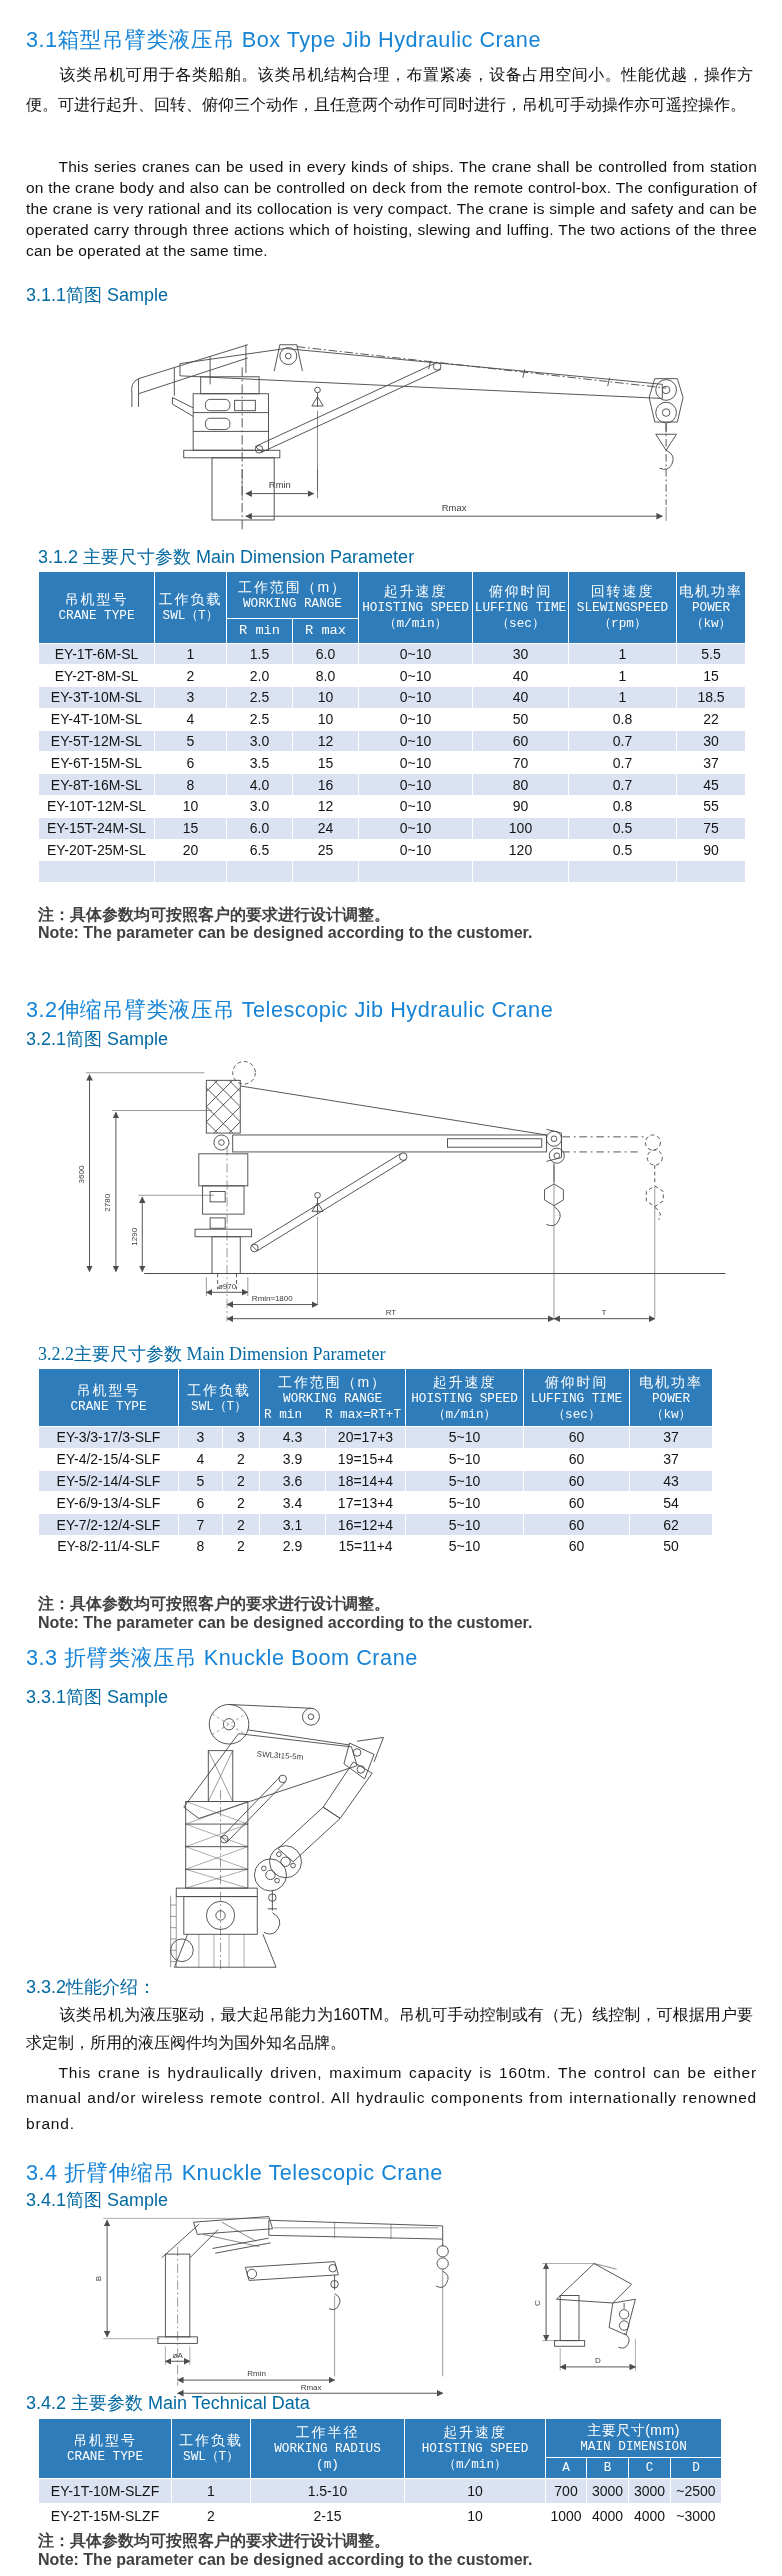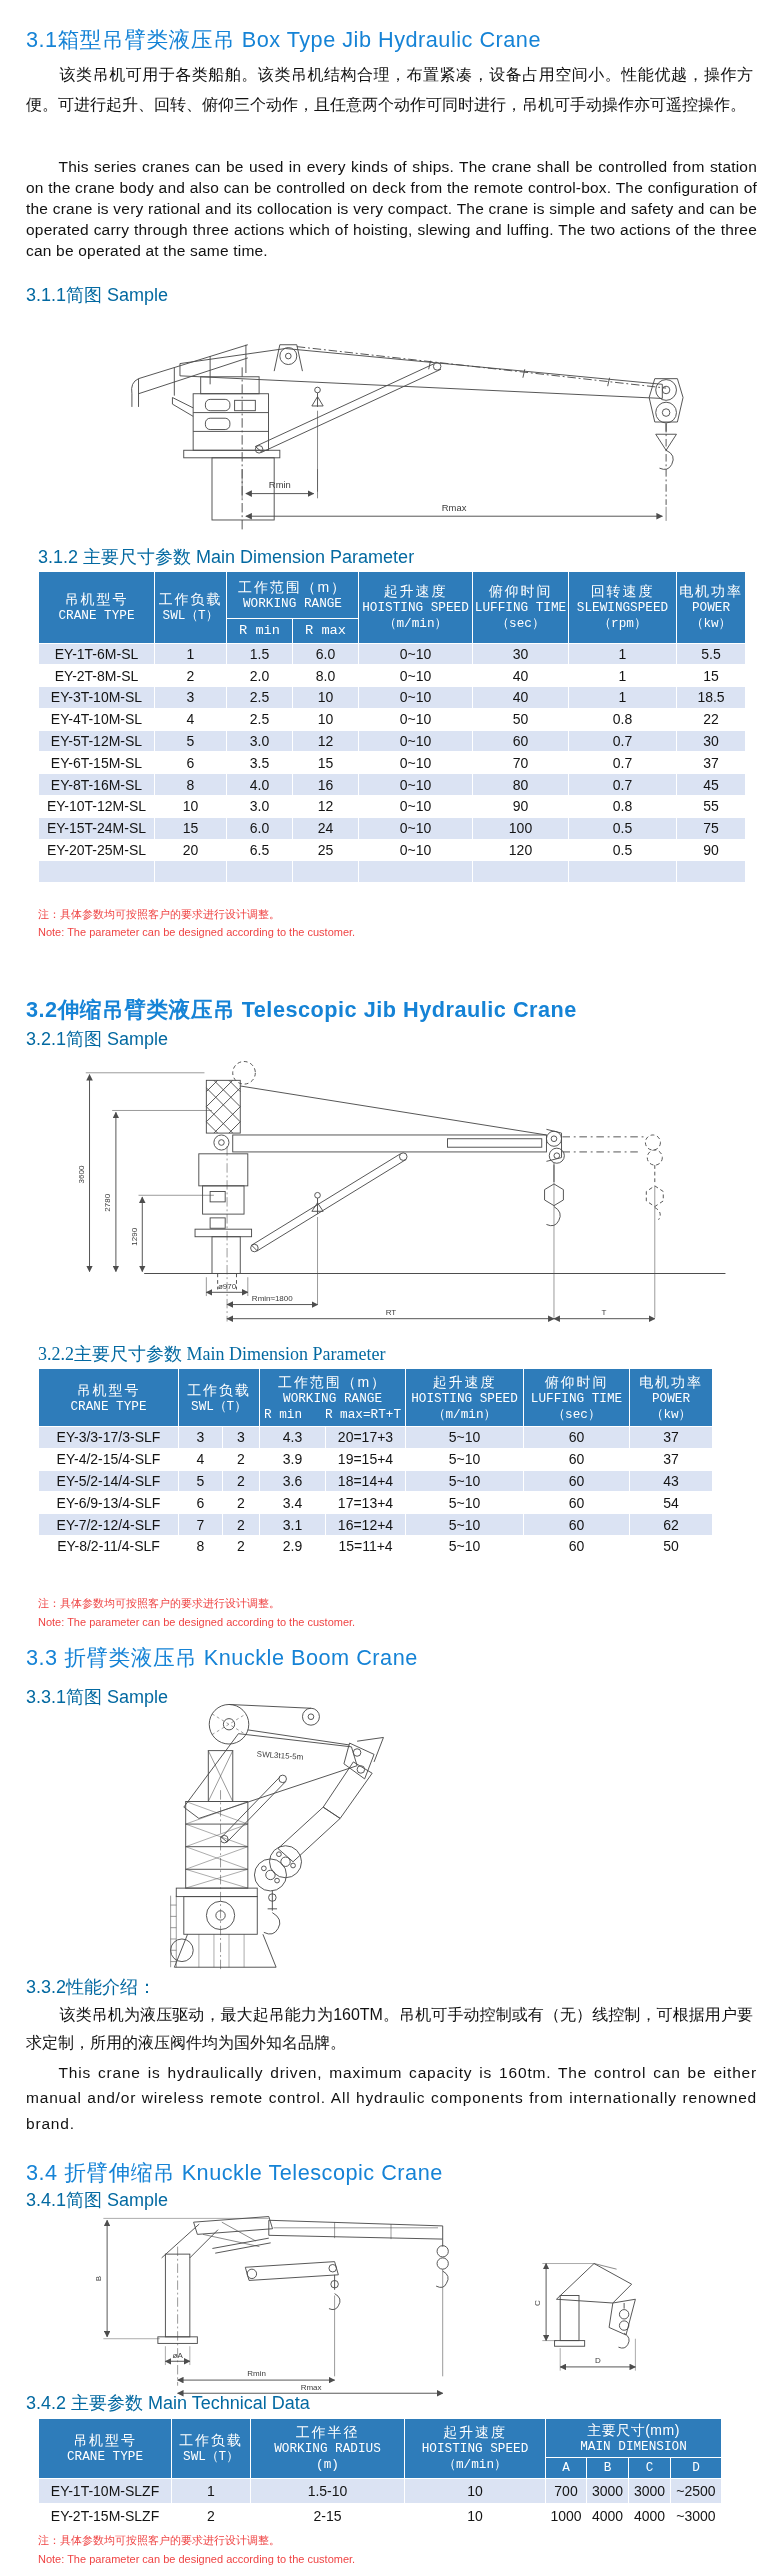--- a/index.html
+++ b/index.html
@@ -5,21 +5,21 @@
   html,body{margin:0;padding:0;background:#e8e8e8;}
   .page{position:relative;width:782px;height:2576px;background:#fff;overflow:hidden;
         font-family:"Liberation Sans","DejaVu Sans",sans-serif;color:#141414;}
   .abs{position:absolute;}
   .sec-title{color:#1583d6;font-size:21.7px;letter-spacing:0.5px;white-space:nowrap;}
   .sub-head{font-size:18px;color:#0369a1;white-space:nowrap;}
   .tbl-head{font-size:18px;color:#0369a1;white-space:nowrap;}
   .para{font-size:16px;line-height:30px;text-align:justify;color:#111;}
   .para-en{font-size:15.5px;line-height:21px;text-align:justify;color:#111;letter-spacing:0.2px;}
   .indent{text-indent:2.1em;}
-  .note{font-size:11px;line-height:19px;color:#ef4444;}
+  .note{font-size:16px;line-height:19px;color:#404040;font-weight:bold;}
   table{border-collapse:collapse;table-layout:fixed;}
   th{background:#2e7cba;color:#fff;font-weight:normal;border:1.9px solid #fff;
      padding:1.9px 0.9px;vertical-align:middle;text-align:center;}
   td{border:1.9px solid #fff;padding:0.9px 1.9px;text-align:center;font-size:14px;
      height:19px;vertical-align:middle;background:#fff;color:#141414;}
   tbody tr:nth-child(odd) td{background:#dbe3f3;}
   .hcn{display:block;font-size:14px;letter-spacing:1.9px;line-height:18px;}
   .hen{display:block;font-size:12.7px;line-height:16px;font-family:Liberation Mono, monospace;}
   .pre{white-space:pre;}
   .t3 td{height:22.6px;}
@@ -260,21 +260,21 @@
           <td></td>
           <td></td>
           <td></td>
         </tr>
       </tbody>
   </table>
 
   <div class="abs note" style="top:905px;left:38px;">注：具体参数均可按照客户的要求进行设计调整。</div>
   <div class="abs note" style="top:923px;left:38px;">Note: The parameter can be designed according to the customer.</div>
 
-  <div class="abs sec-title" style="top:995px;left:26px;font-weight:bold;">3.2伸缩吊臂类液压吊  Telescopic Jib Hydraulic Crane</div>
+  <div class="abs sec-title" style="top:995px;left:26px;">3.2伸缩吊臂类液压吊  Telescopic Jib Hydraulic Crane</div>
   <div class="abs sub-head" style="top:1027px;left:26px;">3.2.1简图  Sample</div>
 
   <svg class="abs" style="top:1052px;left:33px;" width="716" height="279" viewBox="0 0 760 296">
     <defs>
       <marker id="a2" viewBox="0 0 10 10" refX="9" refY="5" markerWidth="7" markerHeight="7" orient="auto-start-reverse">
         <path d="M0,0 L10,5 L0,10 z" fill="#4d4d4d"></path>
       </marker>
     </defs>
     <g stroke="#4d4d4d" stroke-width="1" fill="none">
 

